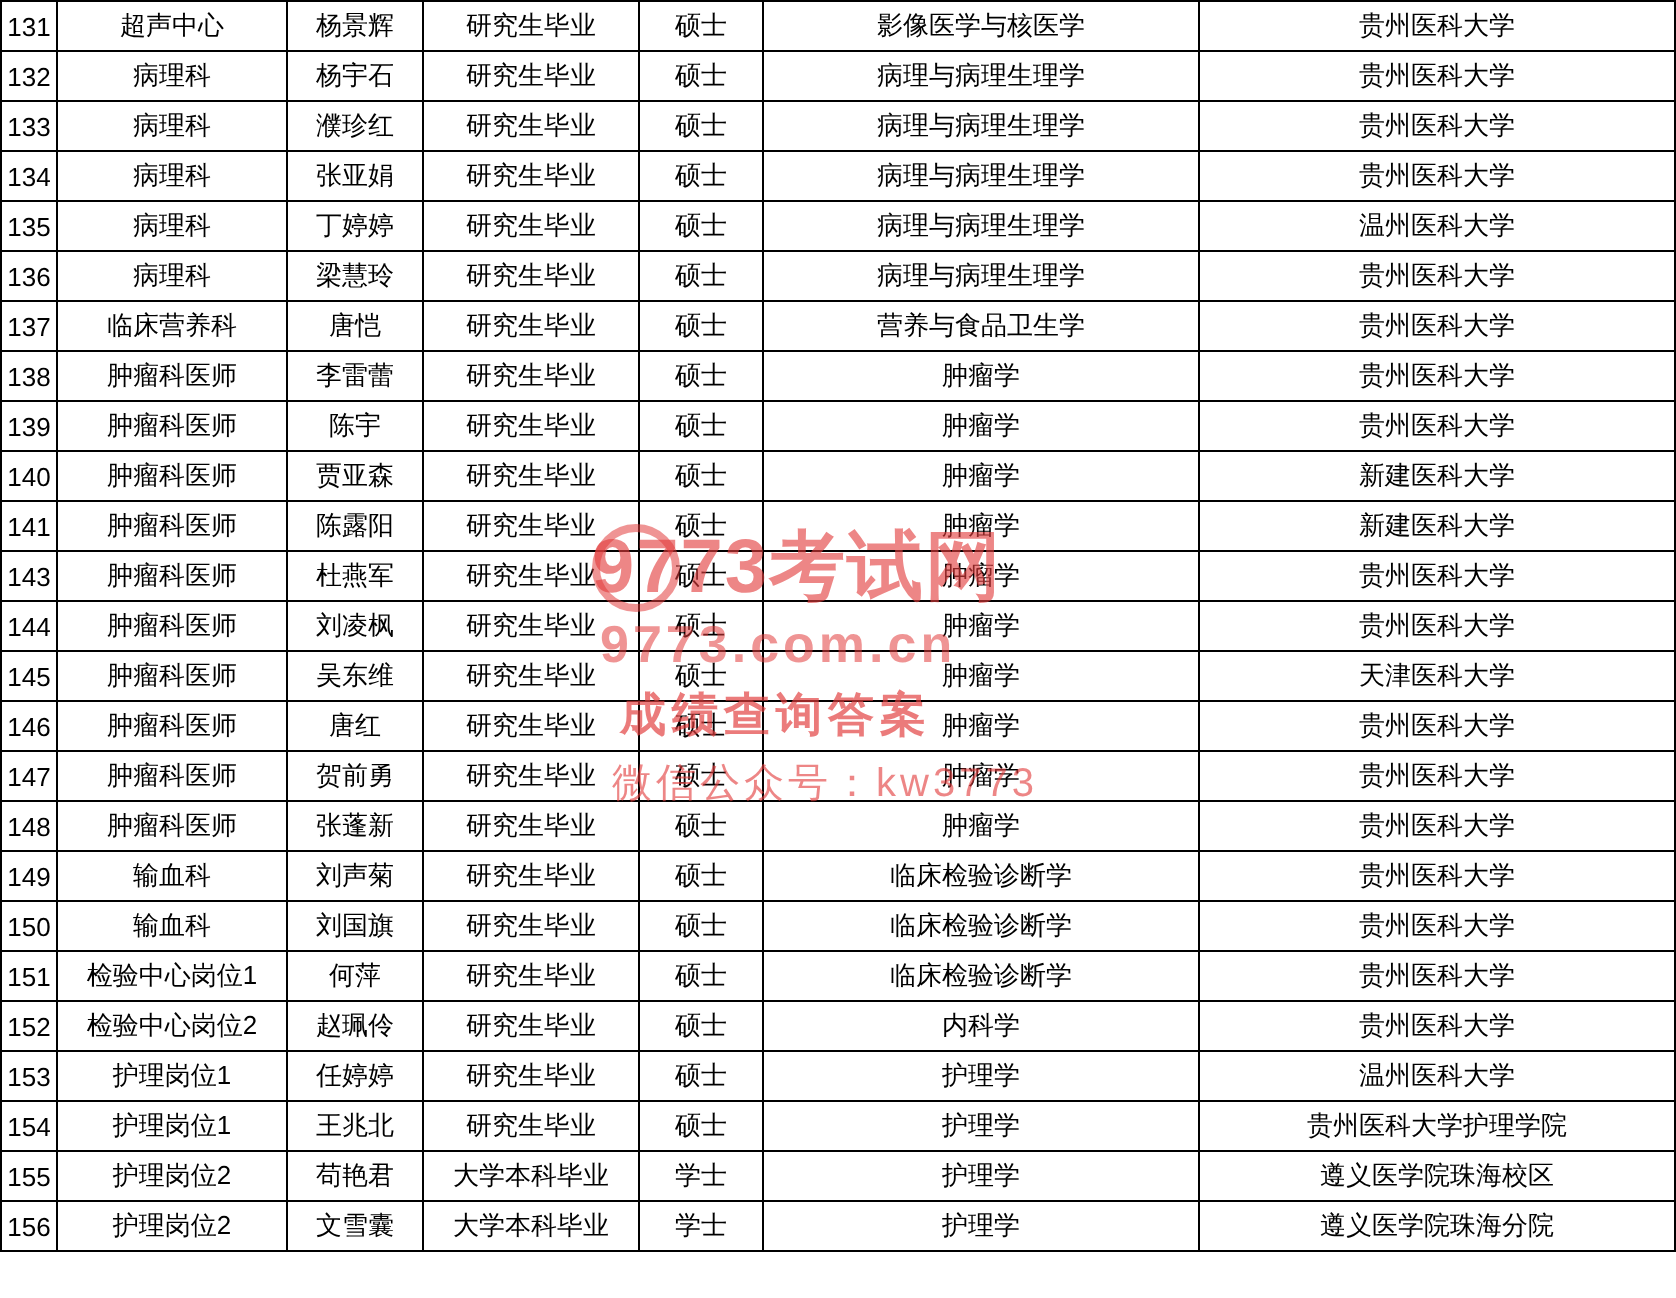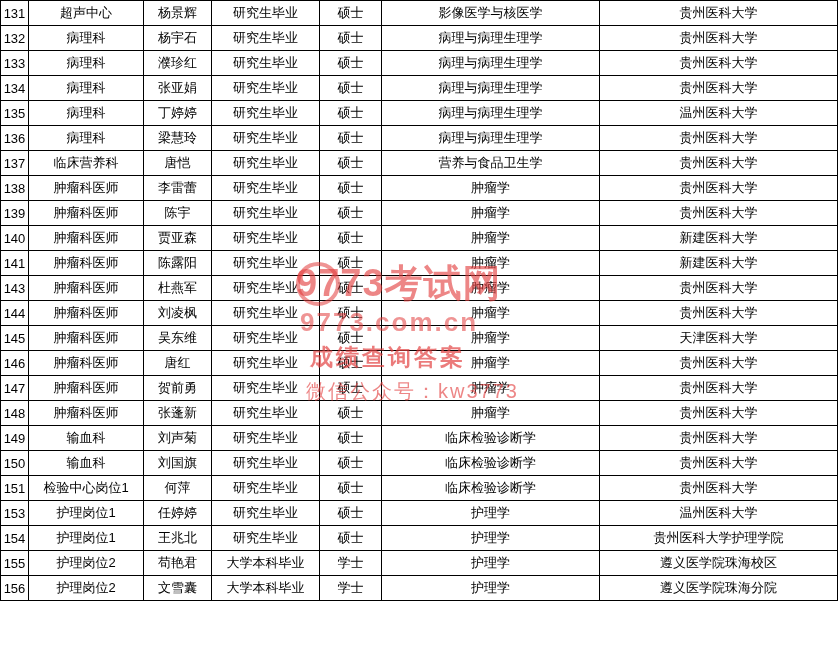--- a/index.html
+++ b/index.html
@@ -295,20 +295,29 @@
         <tr>
           <td class="idx">151</td>
           <td class="dept">检验中心岗位1</td>
           <td class="name">何萍</td>
           <td class="edu">研究生毕业</td>
           <td class="degree">硕士</td>
           <td class="major">临床检验诊断学</td>
           <td class="school">贵州医科大学</td>
         </tr>
         <tr>
+          <td class="idx">152</td>
+          <td class="dept">检验中心岗位2</td>
+          <td class="name">赵珮伶</td>
+          <td class="edu">研究生毕业</td>
+          <td class="degree">硕士</td>
+          <td class="major">内科学</td>
+          <td class="school">贵州医科大学</td>
+        </tr>
+        <tr>
           <td class="idx">153</td>
           <td class="dept">护理岗位1</td>
           <td class="name">任婷婷</td>
           <td class="edu">研究生毕业</td>
           <td class="degree">硕士</td>
           <td class="major">护理学</td>
           <td class="school">温州医科大学</td>
         </tr>
         <tr>
           <td class="idx">154</td>

